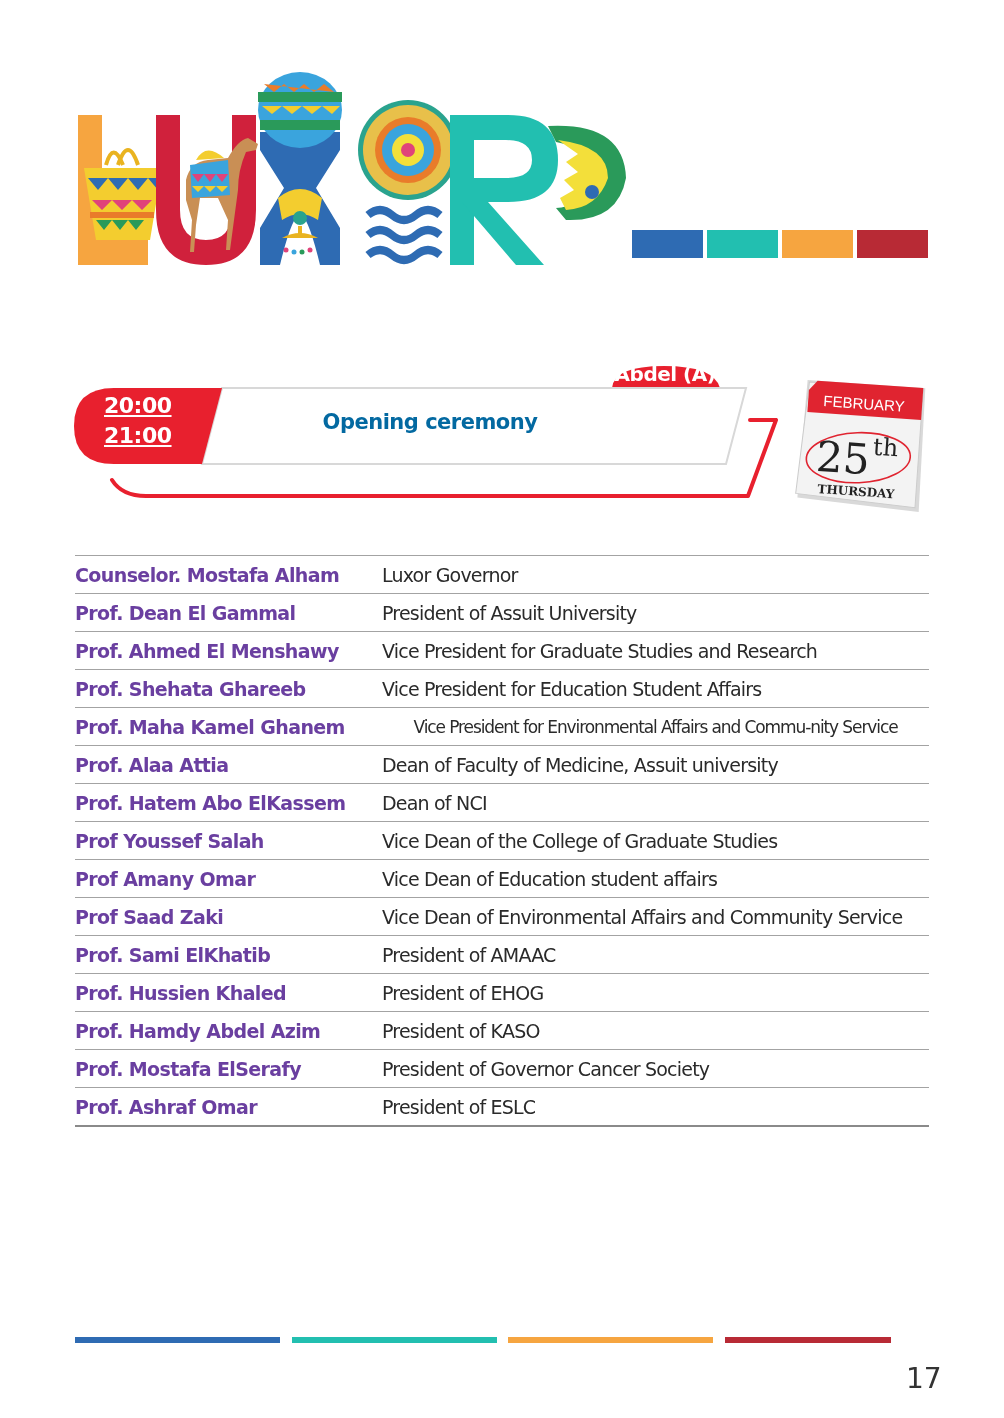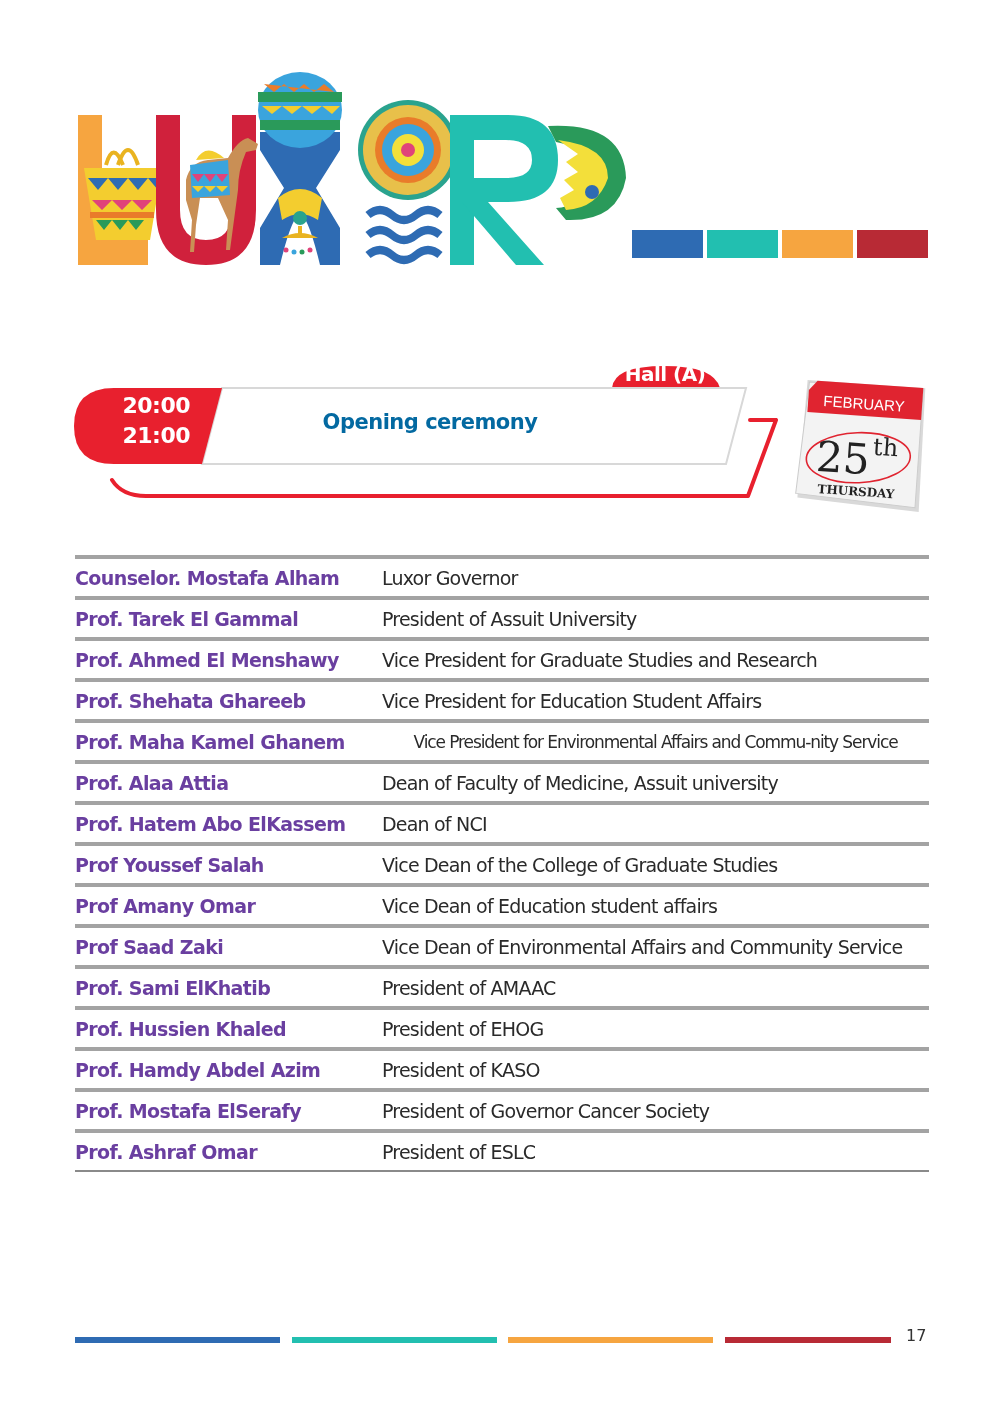--- a/index.html
+++ b/index.html
@@ -5,42 +5,42 @@
   html, body { margin:0; padding:0; background:#ffffff; }
   body { width:1004px; height:1418px; position:relative; overflow:hidden; font-family:"Liberation Sans", sans-serif; }
 
   
   .logo { position:absolute; left:78px; top:70px; width:560px; height:200px; }
   .bar-strip { position:absolute; top:230px; left:632px; display:flex; gap:4px; }
   .bar-strip div { width:71px; height:28px; }
 
   
   .banner { position:absolute; left:74px; top:360px; width:720px; height:150px; }
-  .time-text { position:absolute; left:104px; width:86px; text-align:right; color:#fff; font-weight:bold; font-size:22px; font-family:"DejaVu Sans", sans-serif; letter-spacing:-0.5px; }
+  .time-text { position:absolute; left:104px; width:86px; text-align:left; color:#fff; font-weight:bold; font-size:22px; font-family:"DejaVu Sans", sans-serif; letter-spacing:-0.5px;text-decoration:underline; }
   .time-start { top:393px; }
   .time-end { top:423px; }
   .session-title { position:absolute; left:260px; top:410px; width:340px; text-align:center; font-size:21px; font-weight:bold; color:#0369a1; font-family:"DejaVu Sans", sans-serif; letter-spacing:-0.5px; }
   .hall-text { position:absolute; left:612px; top:362px; width:106px; text-align:center; color:#fff; font-weight:bold; font-size:20px; font-family:"DejaVu Sans", sans-serif; letter-spacing:-0.5px; }
 
   
   .calendar { position:absolute; left:793px; top:378px; width:140px; height:140px; }
 
   
   .people { position:absolute; left:75px; top:555px; width:854px; border-collapse:collapse; }
-  .people tr { border-top:4px solid #a3a3a3; }
+  .people tr { border-top:1px solid #a3a3a3; }
   .people tr:last-child { border-bottom:2px solid #8a8a8a; }
   .people td { height:37px; padding:0; vertical-align:middle; }
   .people td.name { width:307px; color:#6a3fa0; font-weight:bold; font-size:19px; font-family:"DejaVu Sans", sans-serif; letter-spacing:-0.6px; white-space:nowrap; }
   .people td.role { color:#2a2a2a; font-size:19px; font-family:"DejaVu Sans", sans-serif; letter-spacing:-0.8px; white-space:nowrap; }
   .people td.role.tight { font-size:17px; letter-spacing:-1.1px;text-align:center; }
 
   
   .footer-bars { position:absolute; top:1337px; left:75px; }
   .footer-bars div { position:absolute; top:0; height:6px; }
-  .page-num { position:absolute; left:906px; top:1326px; font-size:16px; color:#333; font-family:"DejaVu Sans", sans-serif; }
+  .page-num { position:absolute; left:906px; top:1362px; font-size:28px; color:#333; font-family:"DejaVu Sans", sans-serif; }
 </style>
 </head>
 <body>
 
 <svg class="logo" viewBox="0 0 560 200" xmlns="http://www.w3.org/2000/svg">
 
   <g>
     <rect x="0" y="45" width="24" height="150" fill="#f6a540"></rect>
     <rect x="0" y="170" width="70" height="25" fill="#f6a540"></rect>
   </g>
@@ -117,21 +117,21 @@
 
 <svg class="banner" viewBox="0 0 720 150" xmlns="http://www.w3.org/2000/svg">
   <path d="M538 28 Q540 6 590 6 Q640 6 646 28 Z" fill="#e8202e"></path>
   <path d="M148 28 L672 28 L652 104 L128 104 Z" fill="#ffffff" stroke="#d8d8d8" stroke-width="2"></path>
   <path d="M40 28 L148 28 L128 104 L40 104 Q0 104 0 66 Q0 28 40 28 Z" fill="#e8202e"></path>
   <path d="M38 120 Q48 136 72 136 L674 136 L702 60 L676 60" fill="none" stroke="#e8202e" stroke-width="4" stroke-linecap="round" stroke-linejoin="round"></path>
 </svg>
 <div class="time-text time-start">20:00</div>
 <div class="time-text time-end">21:00</div>
 <div class="session-title">Opening ceremony</div>
-<div class="hall-text">Hall (A)</div>
+<div class="hall-text">Abdel (A)</div>
 
 <svg class="calendar" viewBox="0 0 140 140" xmlns="http://www.w3.org/2000/svg">
   <g transform="rotate(4 70 70)">
     <path d="M10 6 L128 6 L130 130 L8 124 Z" fill="#d9d9d9"></path>
     <path d="M12 8 L126 8 L126 126 L6 120 Z" fill="#f3f3f3" stroke="#cccccc" stroke-width="1"></path>
     <path d="M20 6 L126 6 L126 38 L12 38 L12 16 Z" fill="#e02430"></path>
     <text x="68" y="31" text-anchor="middle" font-family="Liberation Sans, sans-serif" font-size="15" fill="#ffffff">FEBRUARY</text>
     <ellipse cx="66" cy="80" rx="52" ry="25" fill="none" stroke="#e02430" stroke-width="1.6" transform="rotate(-6 66 80)"></ellipse>
     <text x="24" y="96" font-family="DejaVu Serif, serif" font-size="42" fill="#222">25</text>
     <text x="80" y="76" font-family="DejaVu Serif, serif" font-size="24" fill="#222">th</text>
@@ -139,21 +139,21 @@
   </g>
 </svg>
 
 <table class="people">
   <tbody id="people-body">
       <tr>
         <td class="name">Counselor. Mostafa Alham</td>
         <td class="role">Luxor Governor</td>
       </tr>
       <tr>
-        <td class="name">Prof. Tarek El Gammal</td>
+        <td class="name">Prof. Dean El Gammal</td>
         <td class="role">President of Assuit University</td>
       </tr>
       <tr>
         <td class="name">Prof. Ahmed El Menshawy</td>
         <td class="role">Vice President for Graduate Studies and Research</td>
       </tr>
       <tr>
         <td class="name">Prof. Shehata Ghareeb</td>
         <td class="role">Vice President for Education Student Affairs</td>
       </tr>

